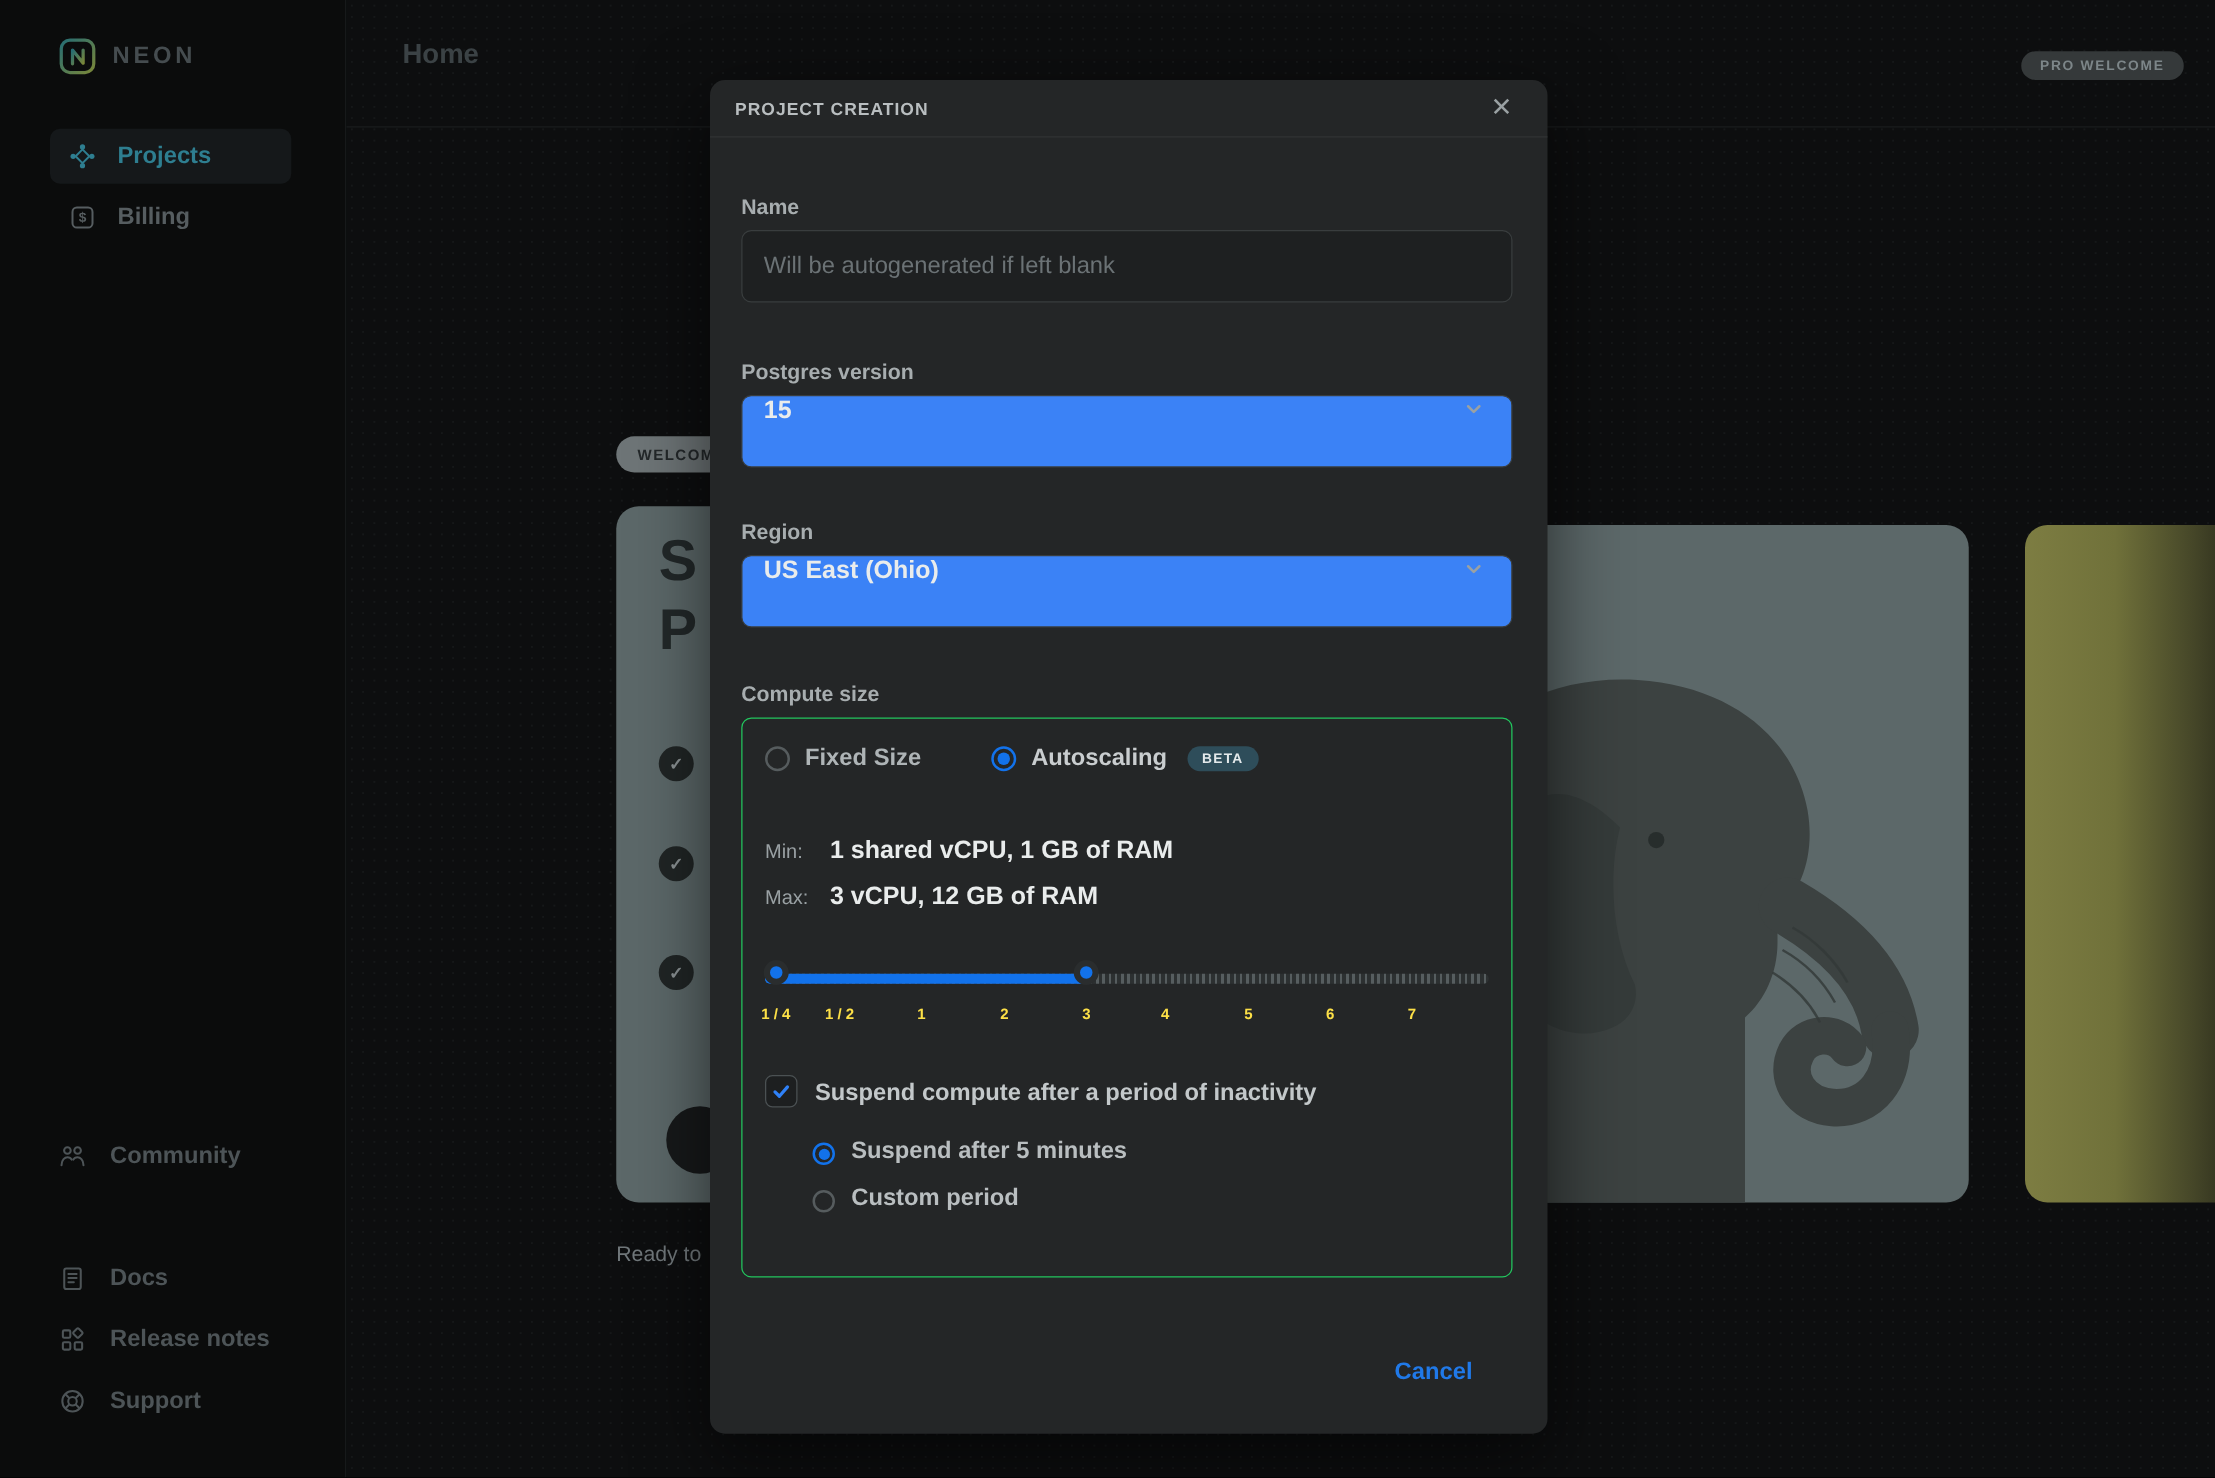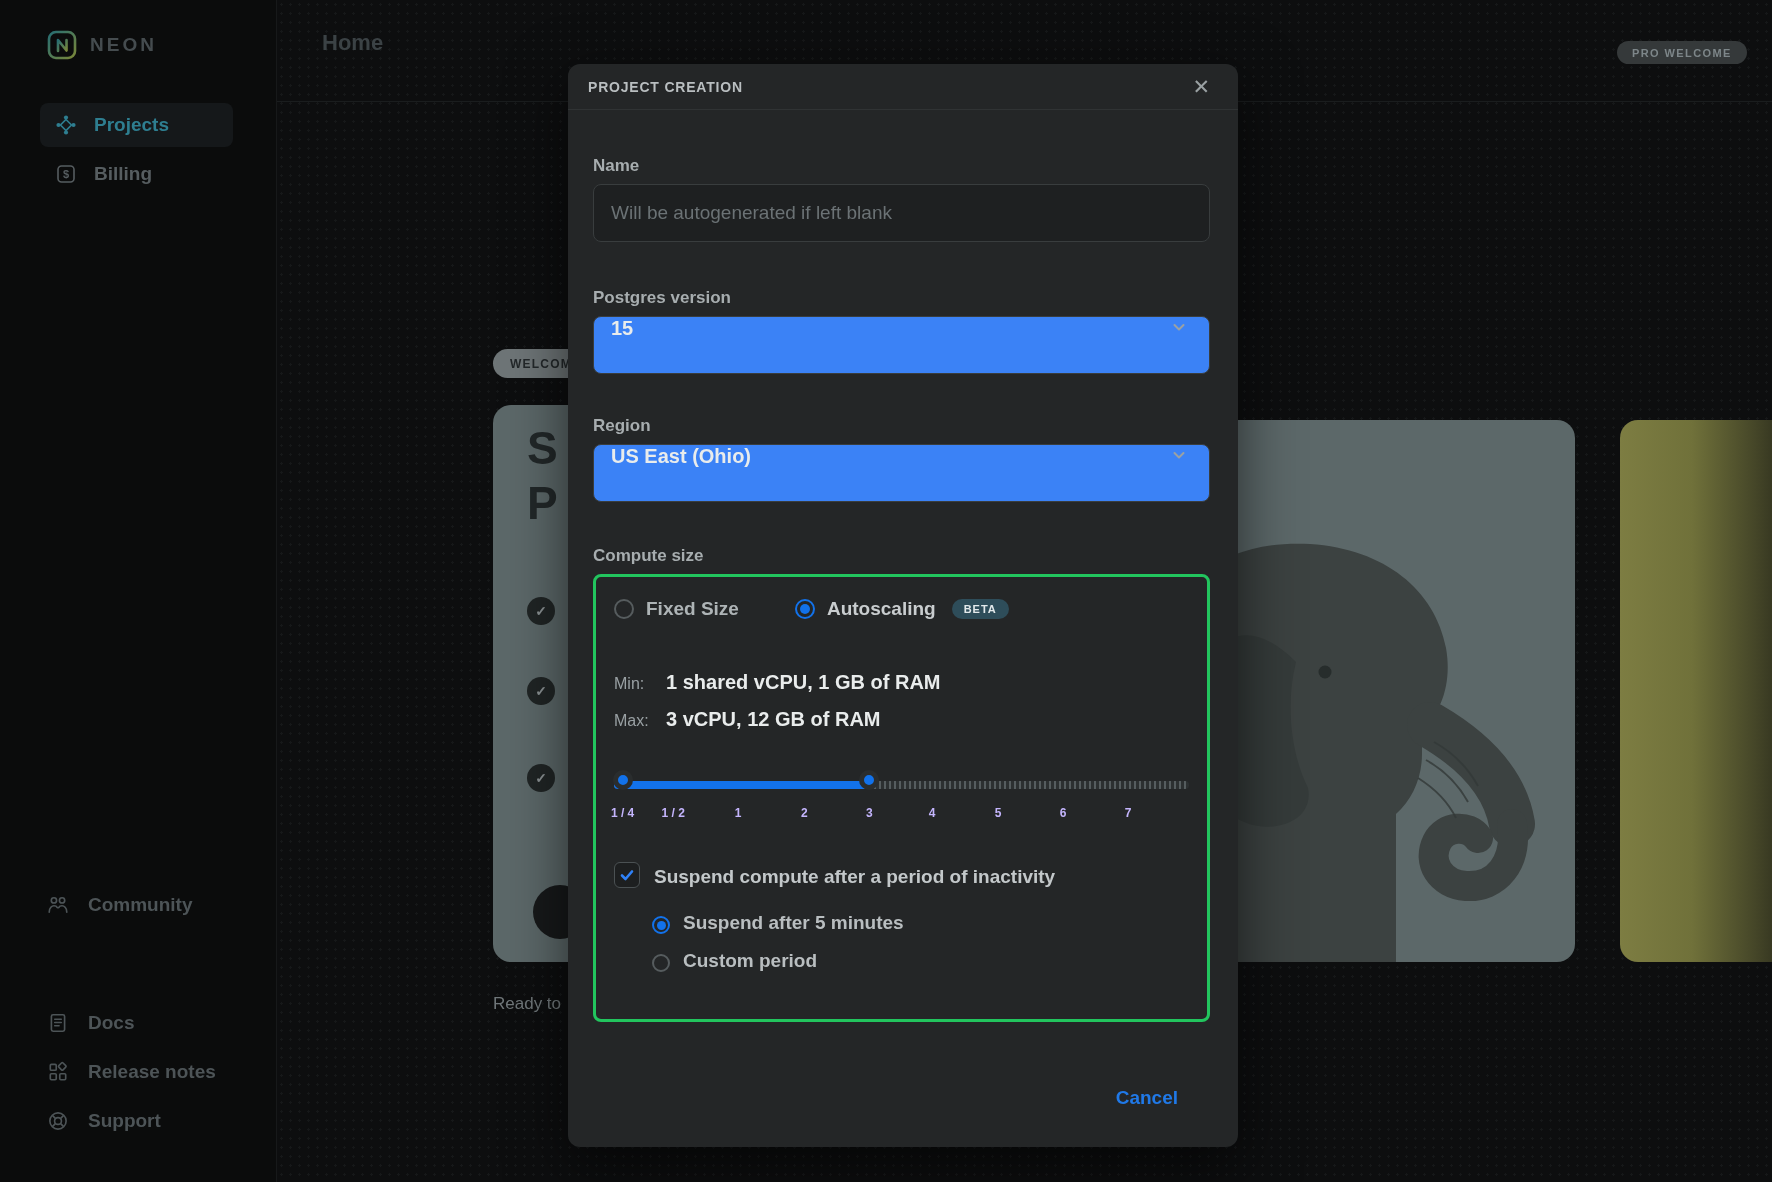--- a/index.html
+++ b/index.html
@@ -43,41 +43,41 @@
   .modal-close{background:none;border:none;color:#9aa1a3;font-size:21px;line-height:1;cursor:pointer;padding:2px;}
   .modal-body{padding:0 28px 0 25px;}
   .field-label{margin-top:46px;font-size:17px;font-weight:600;color:#a7adaf;}
   .field-label.tight{margin-top:42px;}
   .field-label.x44{margin-top:44px;}
   .text-input{margin-top:8px;width:100%;height:58px;background:#1e2021;border:1px solid #393d3e;border-radius:8px;color:#e9ecec;font-size:19px;padding:0 17px;outline:none;}
   .text-input::placeholder{color:#6b7275;}
   .select{margin-top:8px;width:100%;height:58px;background:#3b82f6;border:1px solid #393d3e;border-radius:8px;display:flex;align-items:flex-start;justify-content:space-between;padding:0 20px 0 17px;cursor:pointer;}
   .select .val{font-size:20px;font-weight:600;color:#e9ecec;}
 
-  .compute-box{margin-top:8px;width:100%;height:448px;border:3px solid #22c55e;border-radius:8px;padding:20px 18px;}
+  .compute-box{margin-top:8px;width:100%;height:448px;border:1px solid #22c55e;border-radius:8px;padding:20px 18px;}
   .modes-row{display:flex;align-items:center;height:24px;margin-top:0;}
   .radio{width:20px;height:20px;border-radius:50%;border:2px solid #565c5e;background:transparent;flex:0 0 auto;cursor:pointer;position:relative;}
   .radio.sel{border-color:#1272eb;}
   .radio.sel::after{content:"";position:absolute;left:50%;top:50%;width:10px;height:10px;margin:-5px 0 0 -5px;border-radius:50%;background:#1272eb;}
   .mode-lbl{margin-left:12px;font-size:19px;font-weight:600;color:#aeb4b6;}
   .mode-lbl.on{color:#c9cdcf;}
   .gap-auto{margin-left:56px;}
   .beta{margin-left:16px;background:#2e4d5a;color:#e3e9eb;font-size:11px;font-weight:bold;letter-spacing:1px;padding:4px 12px;border-radius:12px;}
 
   .mm-row{display:flex;align-items:baseline;margin-top:50px;height:22px;}
   .mm-row.second{margin-top:15px;}
   .mm-lbl{width:52px;font-size:16px;color:#99a0a3;}
   .mm-val{font-size:20px;font-weight:600;color:#e9ecec;}
 
   .slider{position:relative;margin-top:40px;height:30px;}
   .track{position:absolute;left:0;right:0;top:11px;height:8px;border-radius:4px;background:repeating-linear-gradient(90deg,#565d5f 0 2px,#2c3031 2px 5px);}
   .track-fill{position:absolute;left:0;top:11px;height:8px;border-radius:4px;background:#1272eb;}
   .handle{position:absolute;top:0;width:20px;height:20px;border-radius:50%;background:#1272eb;border:5px solid #2a2d2e;transform:translateX(-50%);cursor:pointer;}
   .ticks{position:relative;margin-top:6px;height:14px;}
-  .tick{position:absolute;transform:translateX(-50%);font-size:12px;font-weight:600;color:#c4b5fd;white-space:nowrap;}
+  .tick{position:absolute;transform:translateX(-50%);font-size:12px;font-weight:600;color:#fde047;white-space:nowrap;}
 
   .suspend-row{display:flex;align-items:flex-end;margin-top:42px;}
   .checkbox{width:26px;height:26px;border-radius:6px;background:#1d1f20;border:1.5px solid #4b5153;display:flex;align-items:center;justify-content:center;cursor:pointer;}
   .suspend-lbl{margin-left:14px;font-size:19px;font-weight:600;color:#c3c8ca;}
   .sub-radio{display:flex;align-items:flex-end;margin-left:38px;margin-top:24px;height:22px;}
   .sub-radio.second{margin-top:16px;}
   .sub-radio .radio{width:18px;height:18px;}
   .sub-radio .radio.sel::after{width:9px;height:9px;margin:-4.5px 0 0 -4.5px;}
   .sub-lbl{margin-left:13px;font-size:19px;font-weight:600;color:#b9bec0;}
 
@@ -121,21 +121,21 @@
     </div>
 
     <div class="nav-item" style="top:152px;">
       <svg class="icn" width="22" height="22" viewBox="0 0 22 22">
         <rect x="3" y="3" width="16" height="16" rx="3.5" fill="none" stroke="#565d60" stroke-width="1.6"></rect>
         <text x="11" y="14.5" text-anchor="middle" font-size="11" font-weight="bold" fill="#565d60">$</text>
       </svg>
       <span class="lbl">Billing</span>
     </div>
 
-    <div class="foot-item" style="top:885px;">
+    <div class="foot-item" style="top:905px;">
       <svg class="icn" width="22" height="22" viewBox="0 0 20 20">
         <g fill="none" stroke="#4d5457" stroke-width="1.5" stroke-linecap="round">
           <circle cx="6.3" cy="5.8" r="2.4"></circle>
             <circle cx="13.7" cy="5.8" r="2.4"></circle>
           <path d="M2,16.5 C2,12.5 4.6,10.7 6.3,10.7 C7.8,10.7 8.9,11.4 9.4,12.4"></path>
           <path d="M10.6,12.4 C11.1,11.4 12.2,10.7 13.7,10.7 C15.4,10.7 18,12.5 18,16.5"></path>
         </g>
       </svg>
       <span class="lbl">Community</span>
     </div>

